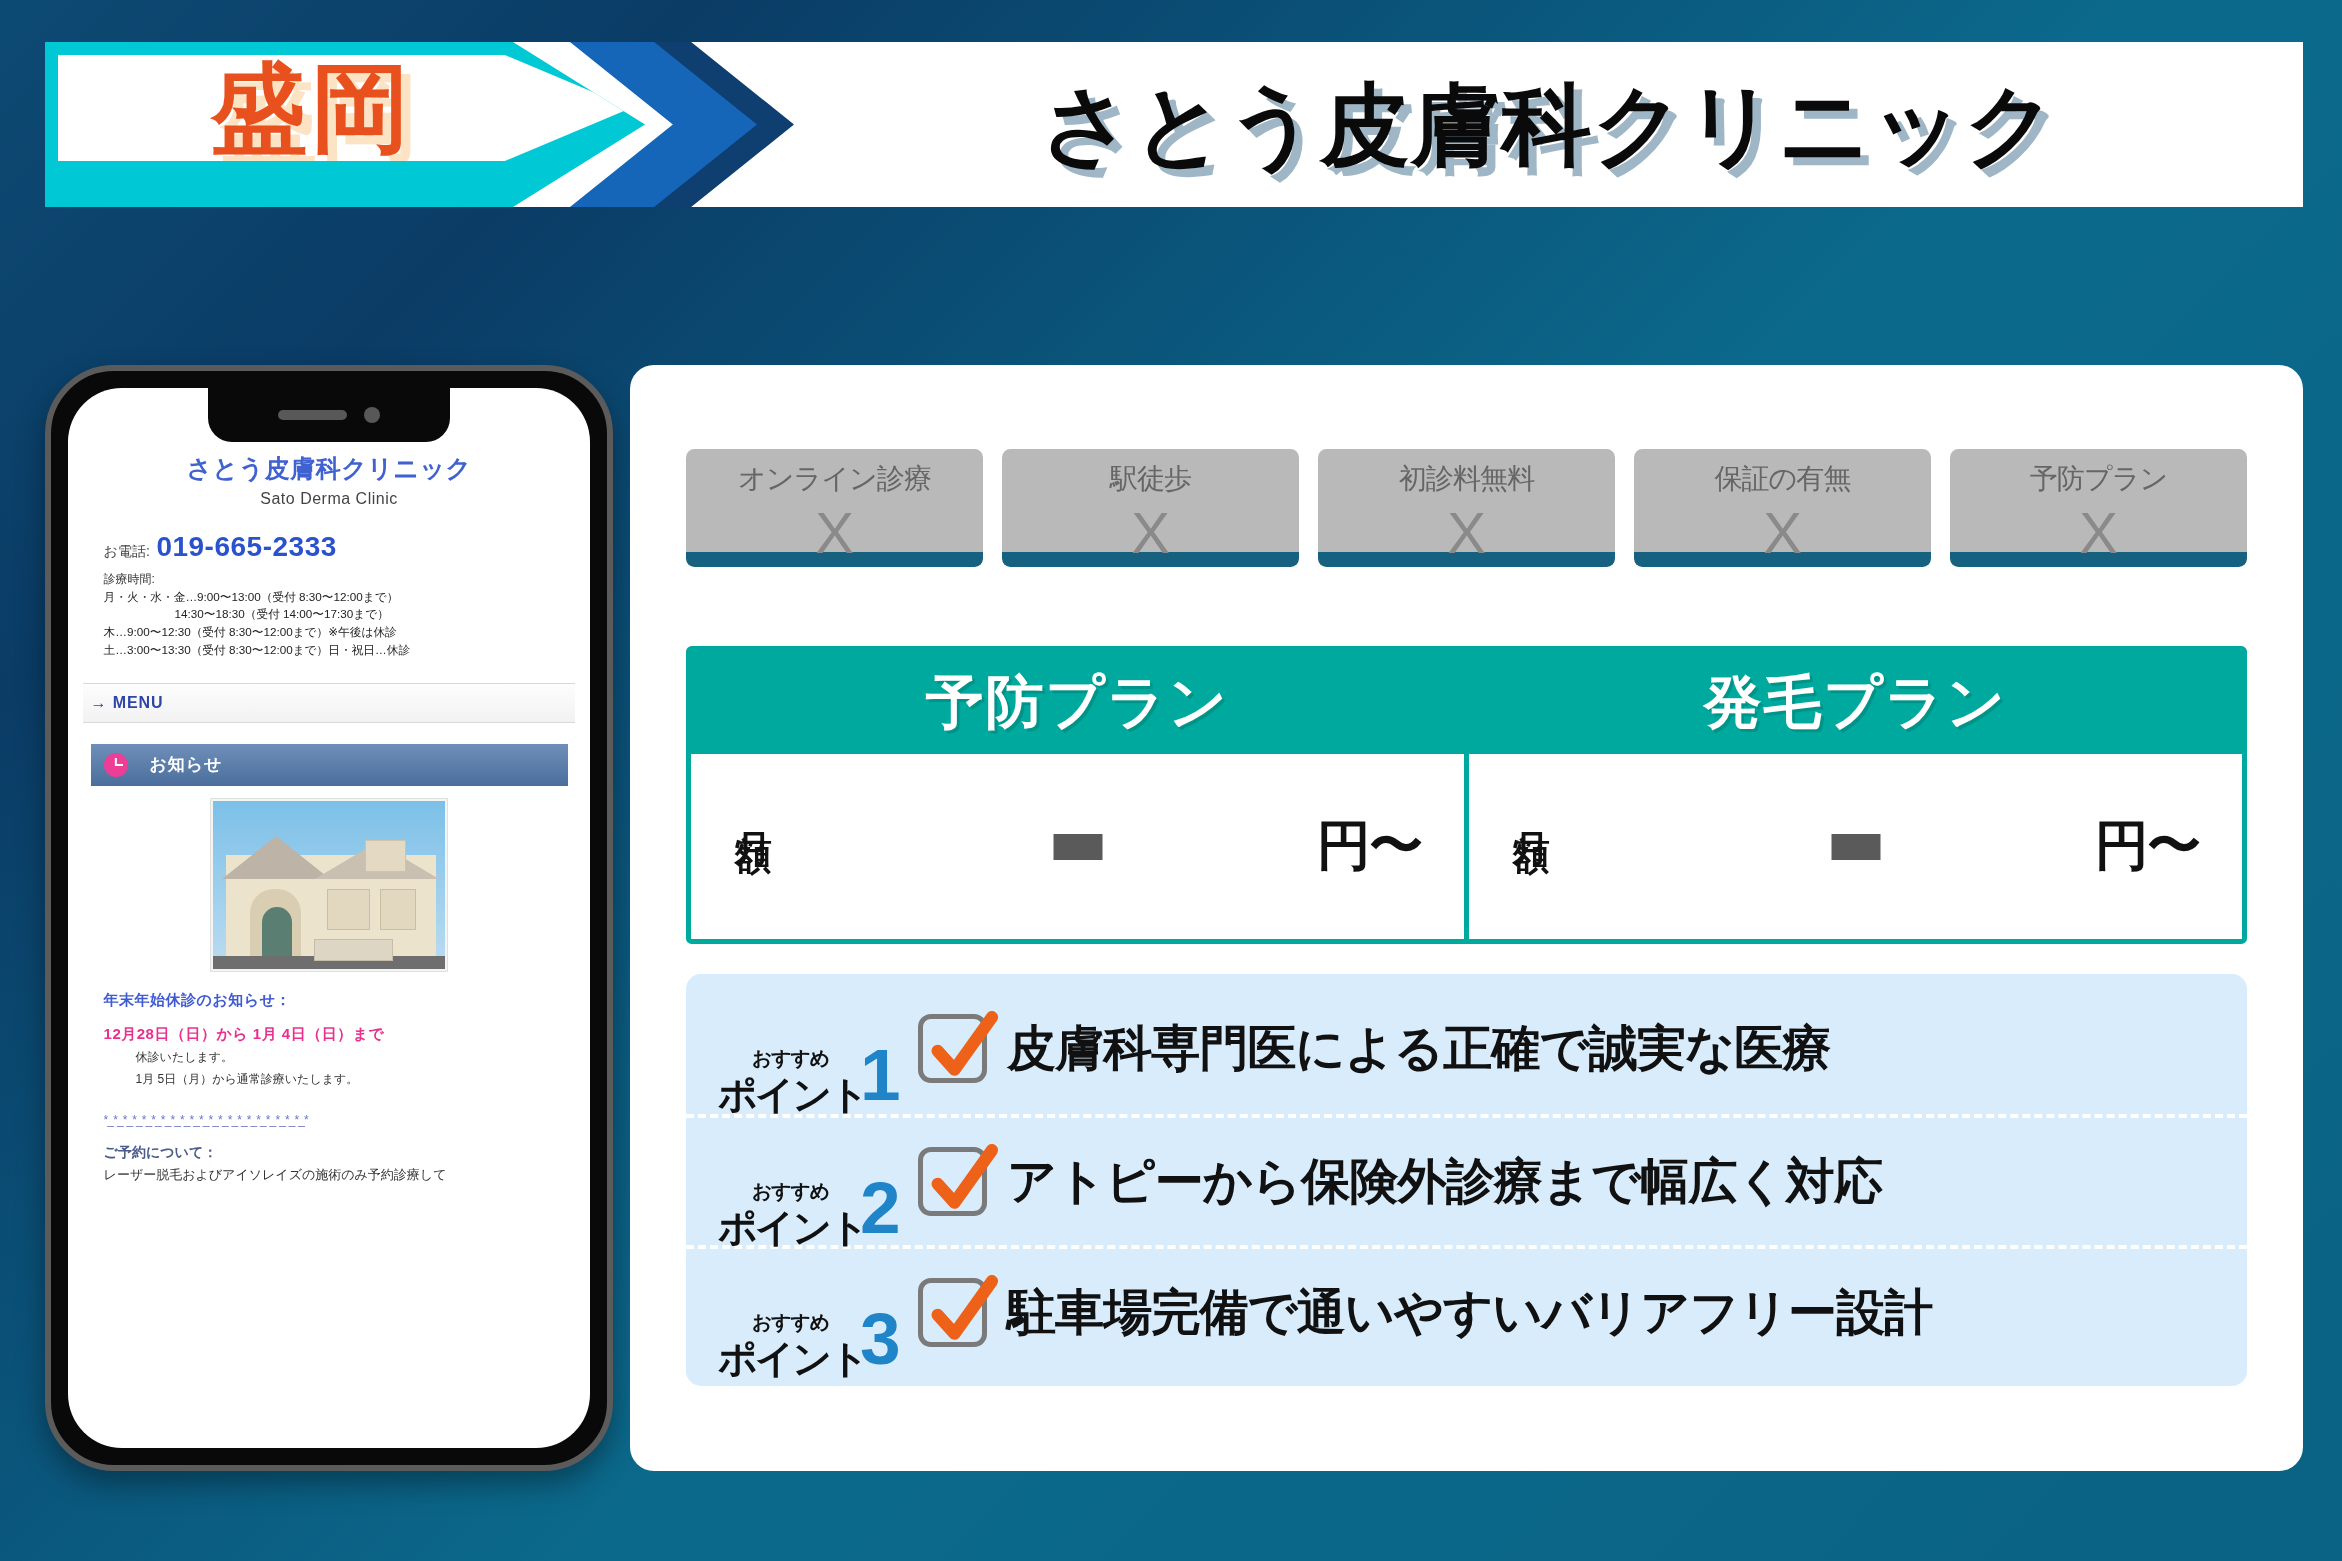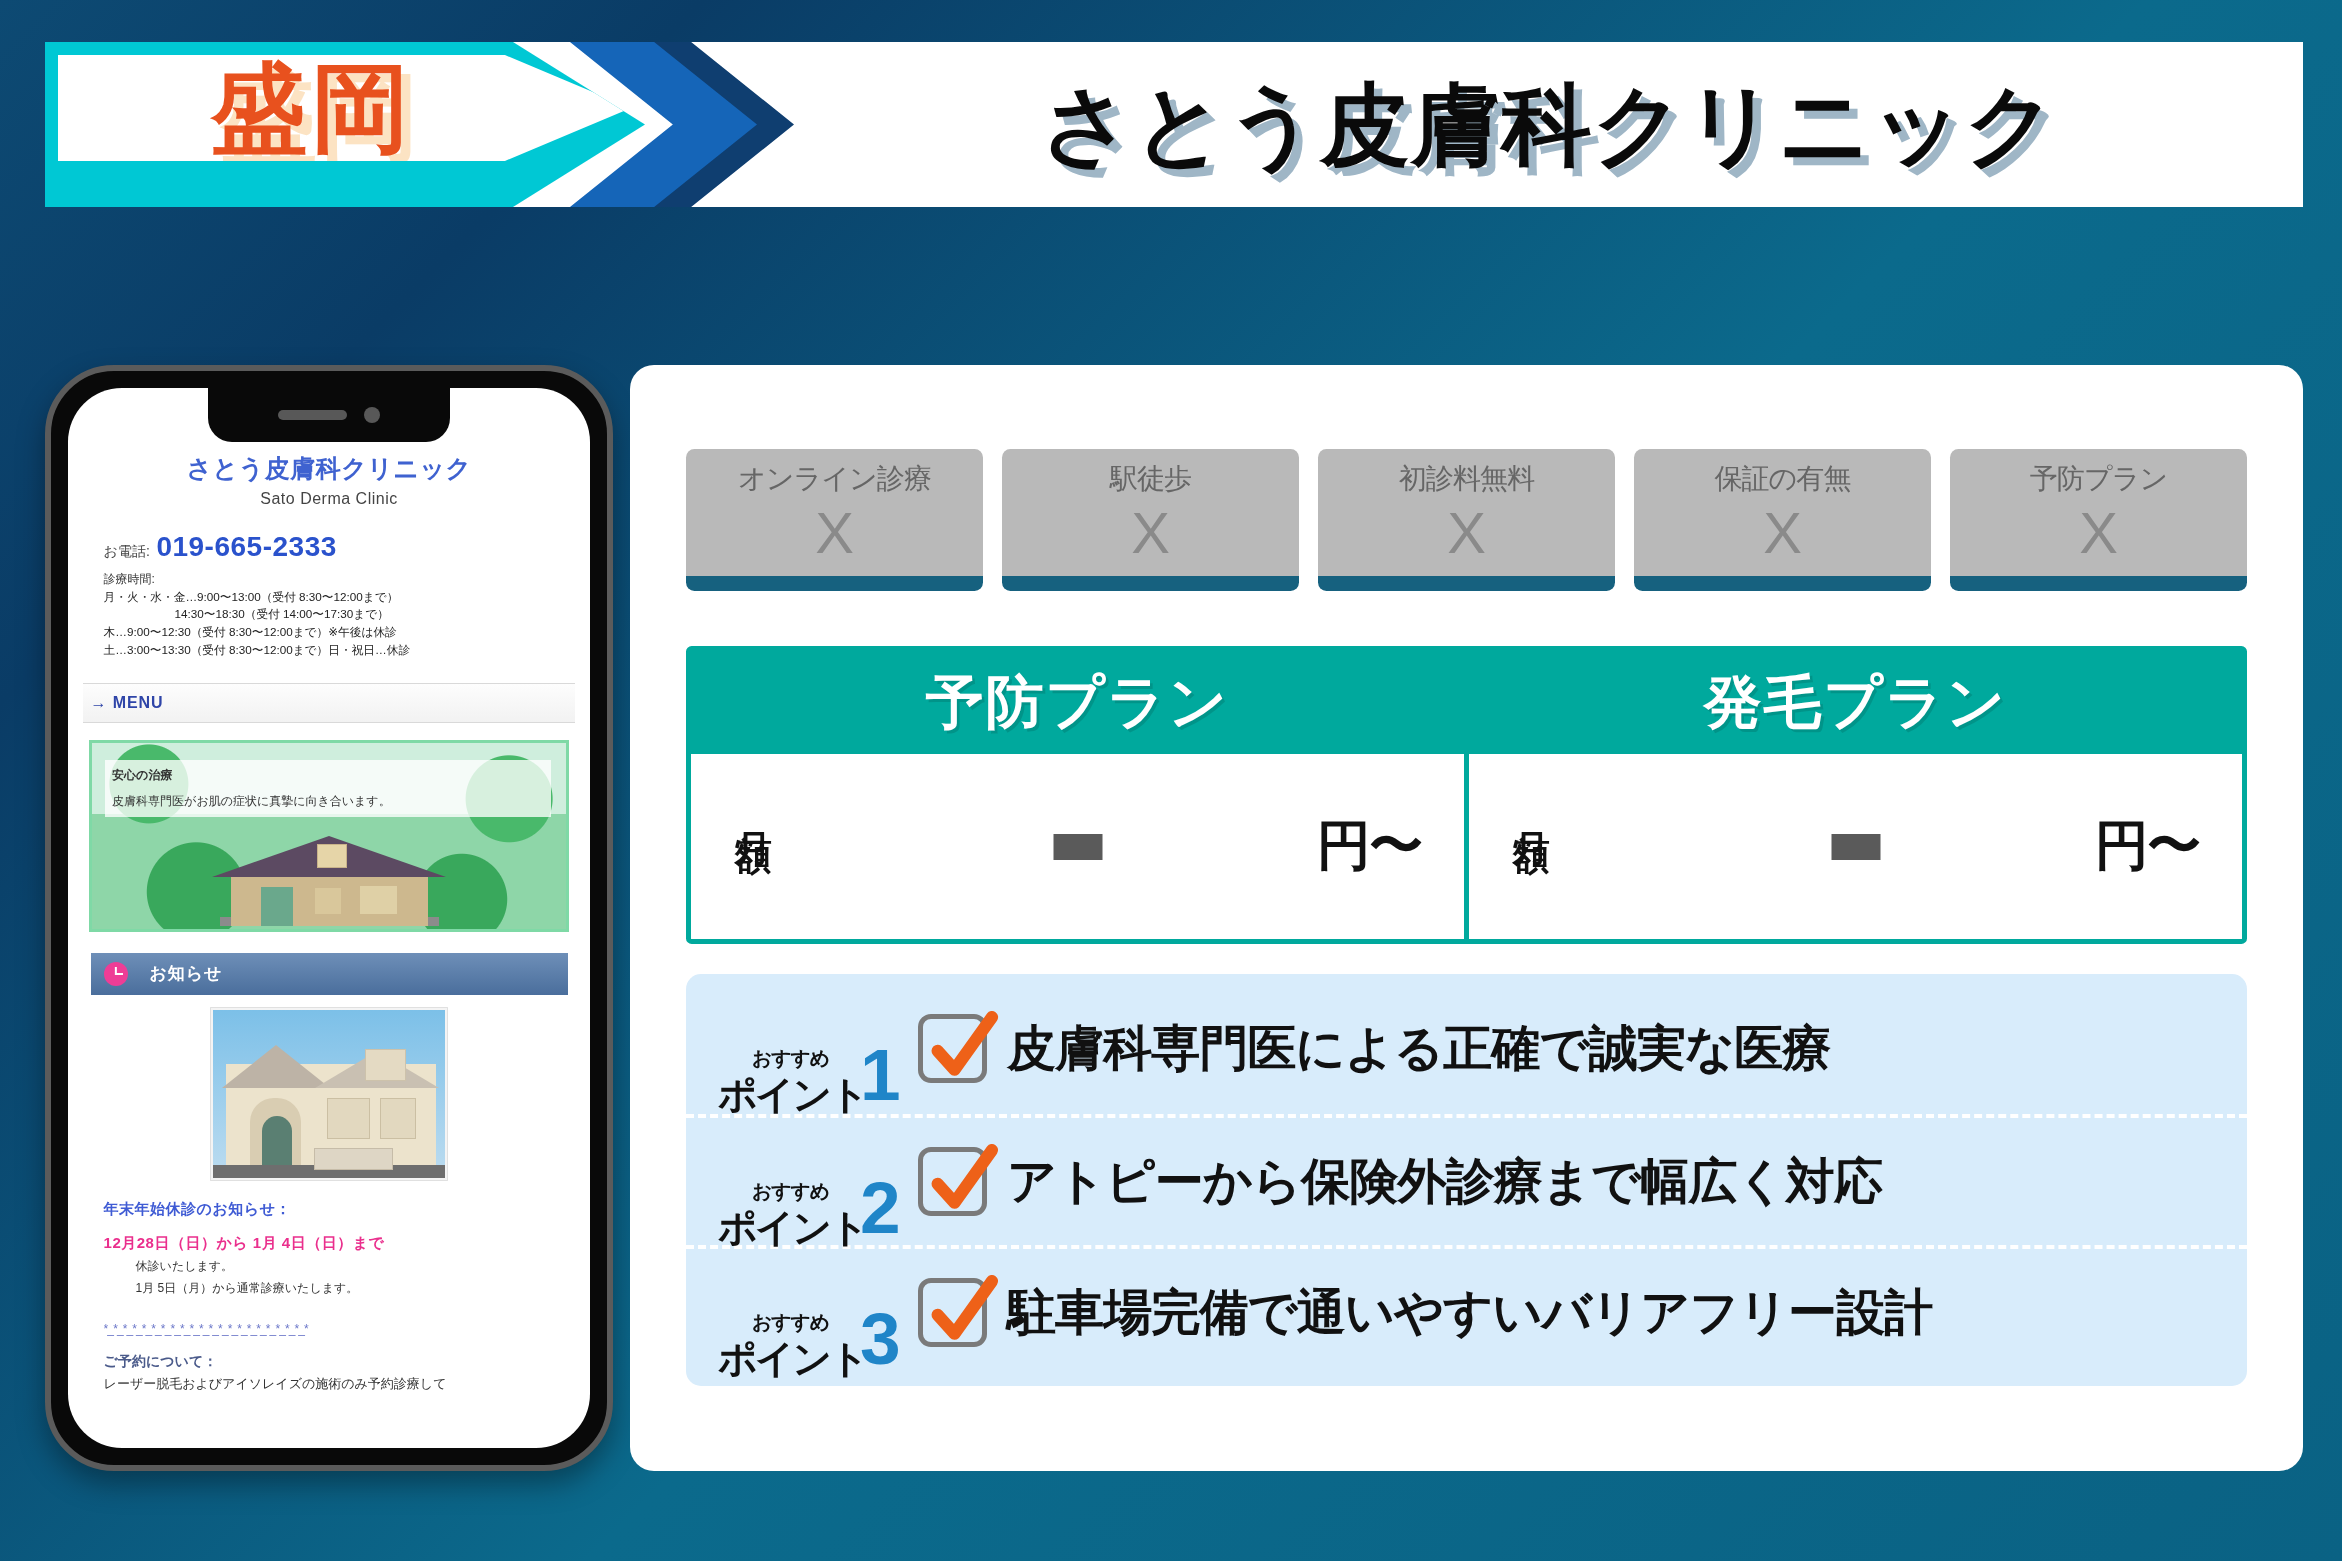--- a/index.html
+++ b/index.html
@@ -199,21 +199,21 @@
     width: 1673px; height: 1106px;
     background: #ffffff; border-radius: 24px;
   }
   #badges {
     position: absolute; left: 56px; top: 84px;
     width: 1561px; display: flex; gap: 19px;
   }
   .badge { flex: 1; position: relative; }
   .badge-body {
     background: #b9b9b9; border-radius: 8.4px 8.4px 0 0;
-    height: 127px; padding-top: 11.2px; text-align: center;
+    height: 103px; padding-top: 11.2px; text-align: center;
   }
   .badge-label { font-size: 28px; color: #666; font-weight: normal; letter-spacing: -0.9px; }
   .badge-mark { font-size: 58px; color: #8a8a8a; line-height: 1; margin-top: 5.6px; font-weight: 300; }
   .badge-foot { height: 15px; background: #16617f; border-radius: 0 0 8.4px 8.4px; }
 
   #plan-table {
     position: absolute; left: 56px; top: 281px;
     width: 1561px; height: 298px;
     border: 5.6px solid #00a99d; border-radius: 5.6px;
     display: flex; background: #fff;
@@ -314,35 +314,20 @@
       <div class="scr-hours">
         <div class="scr-hours-title">診療時間:</div>
         <div class="scr-hours-line">月・火・水・金…9:00〜13:00（受付 8:30〜12:00まで）</div>
         <div class="scr-hours-line indent">14:30〜18:30（受付 14:00〜17:30まで）</div>
         <div class="scr-hours-line">木…9:00〜12:30（受付 8:30〜12:00まで）※午後は休診</div>
         <div class="scr-hours-line">土…3:00〜13:30（受付 8:30〜12:00まで）日・祝日…休診</div>
       </div>
 
       <div class="scr-menubar">→ MENU</div>
 
-      <div class="scr-banner">
-        <div class="banner-caption">
-          <div class="b1">安心の治療</div>
-          <div class="b2">皮膚科専門医がお肌の症状に真摯に向き合います。</div>
-        </div>
-        <div class="banner-house">
-          <div class="bh-ground"></div>
-          <div class="bh-body"></div>
-          <div class="bh-roof"></div>
-          <div class="bh-dormer"></div>
-          <div class="bh-door"></div>
-          <div class="bh-win1"></div>
-          <div class="bh-win2"></div>
-        </div>
-      </div>
 
       <div class="scr-news-head">
         <div class="news-clock"></div>
         <span>お知らせ</span>
       </div>
 
       <div class="scr-photo">
         <div class="ph-sky"></div>
         <div class="ph-ground"></div>
         <div class="ph-bldg"></div>

